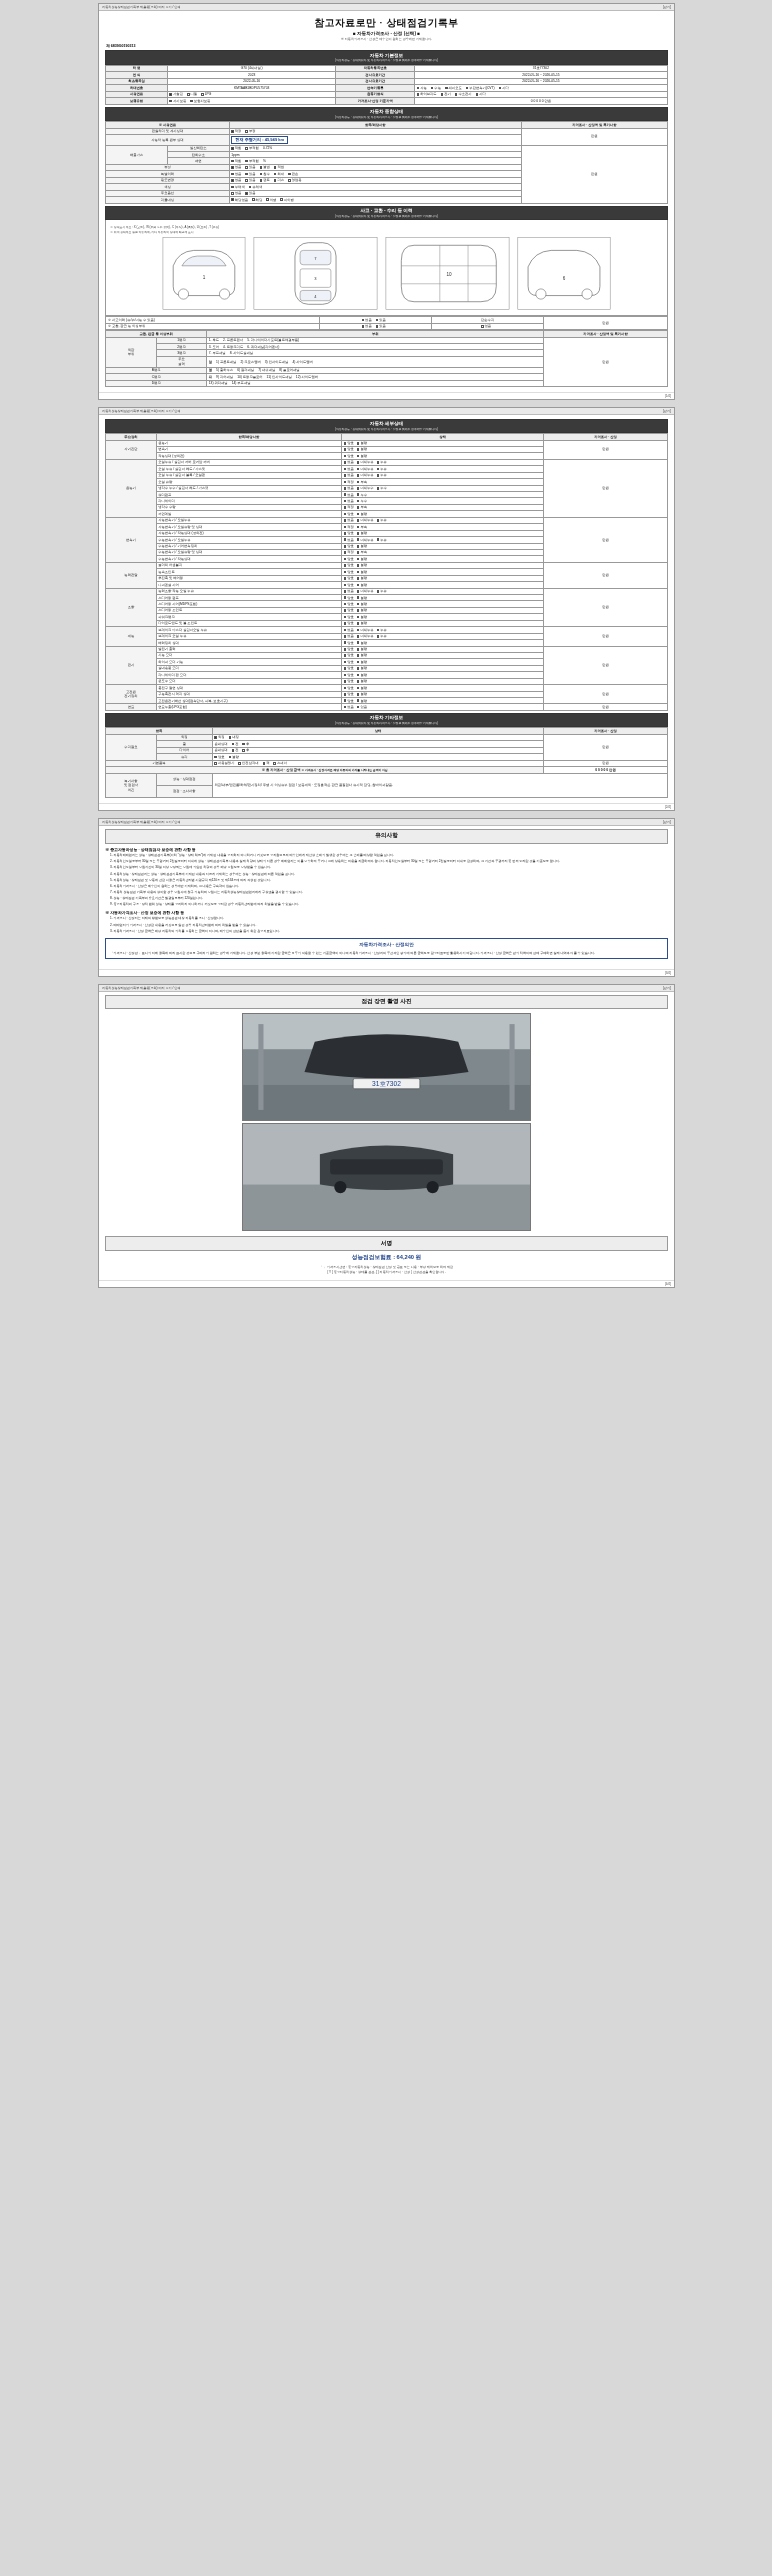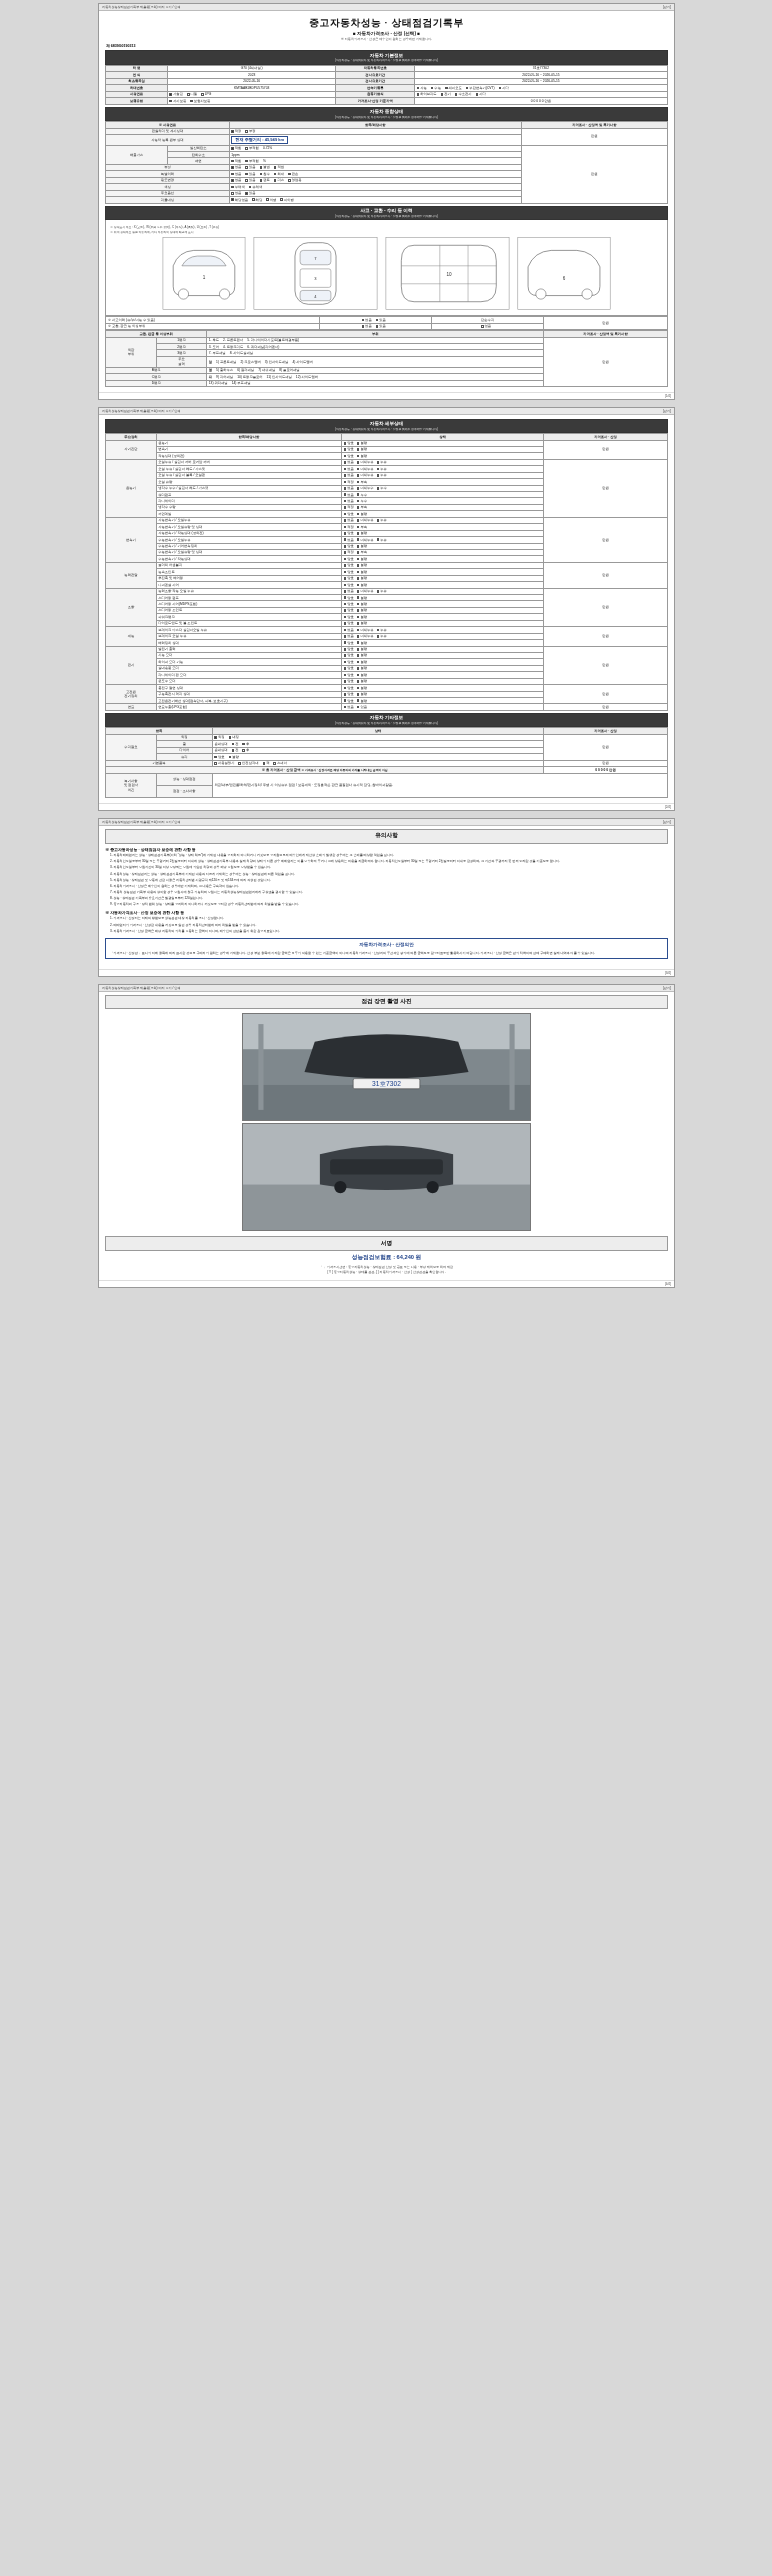--- a/index.html
+++ b/index.html
@@ -159,21 +159,21 @@
 <body>
 
 <div class="page-wrap">
 
   <div class="sheet">
     <div class="sheet-topbar">
       <span>자동차성능상태점검기록부 제출용(조회) 미리 보기 / 인쇄</span>
       <span>[닫기]</span>
     </div>
     <div class="inner">
-      <div class="doc-title">중고자동차성능 · 상태점검기록부</div>
+      <div class="doc-title">참고자료로만 · 상태점검기록부</div>
       <div class="doc-subtitle">■ 자동차가격조사 · 산정 (선택) ■</div>
       <div class="doc-subtitle2">※ 자동차가격조사 · 산정은 매수인이 원하는 경우에만 기재합니다.</div>
       <div class="doc-number">
         <span>제</span>
         <span>6839G0190313</span>
       </div>
 
       <div class="band">자동차 기본정보</div>
       <div class="band-sub">(자동차성능 · 상태점검자 및 자동차가격조사 · 산정을 함께는 경우에만 기재합니다)</div>
       <table class="grid">

